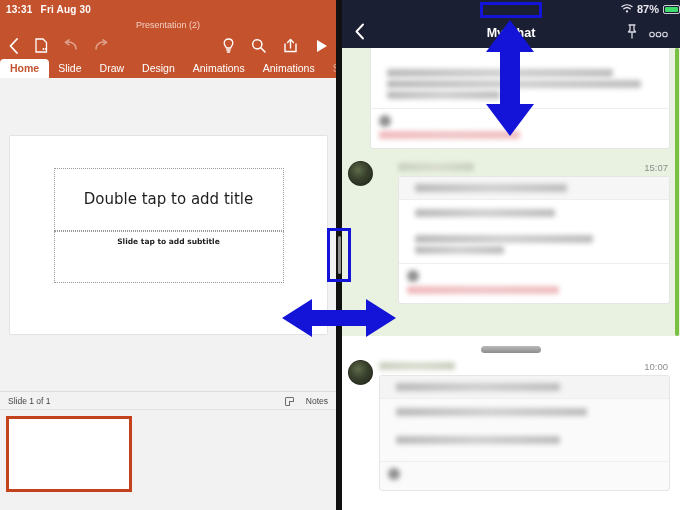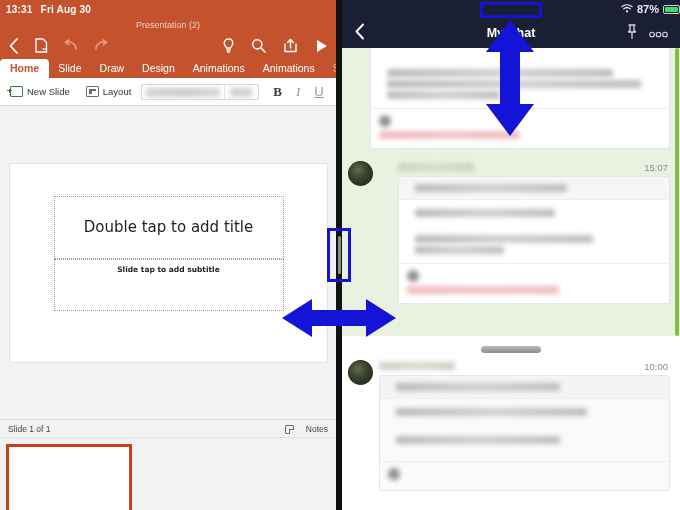--- a/index.html
+++ b/index.html
@@ -290,38 +290,20 @@
     <div id="ppt-tabs">
       <div class="ppt-tab active">Home</div>
       <div class="ppt-tab">Slide</div>
       <div class="ppt-tab">Draw</div>
       <div class="ppt-tab">Design</div>
       <div class="ppt-tab">Animations</div>
       <div class="ppt-tab">Animations</div>
       <div class="ppt-tab faded">Slide Show</div>
     </div>
 
-    <div id="ppt-ribbon">
-      <div class="rb-item" style="margin-left:4px;">
-        <span class="rb-sq newslide"></span>
-        <span>New Slide</span>
-      </div>
-      <div class="rb-item" style="margin-left:16px;">
-        <span class="rb-sq layout"></span>
-        <span>Layout</span>
-      </div>
-      <div id="font-field">
-        <span class="blurtext"></span>
-        <span class="divline"></span>
-        <span class="blursize"></span>
-      </div>
-      <span class="rb-fmt b">B</span>
-      <span class="rb-fmt i">I</span>
-      <span class="rb-fmt u">U</span>
-    </div>
 
     <div id="ppt-canvas">
       <div id="slide">
         <div id="ph-title">
           <span>Double tap to add title</span>
         </div>
         <div id="ph-sub">
           <span>Slide tap to add subtitle</span>
         </div>
       </div>

